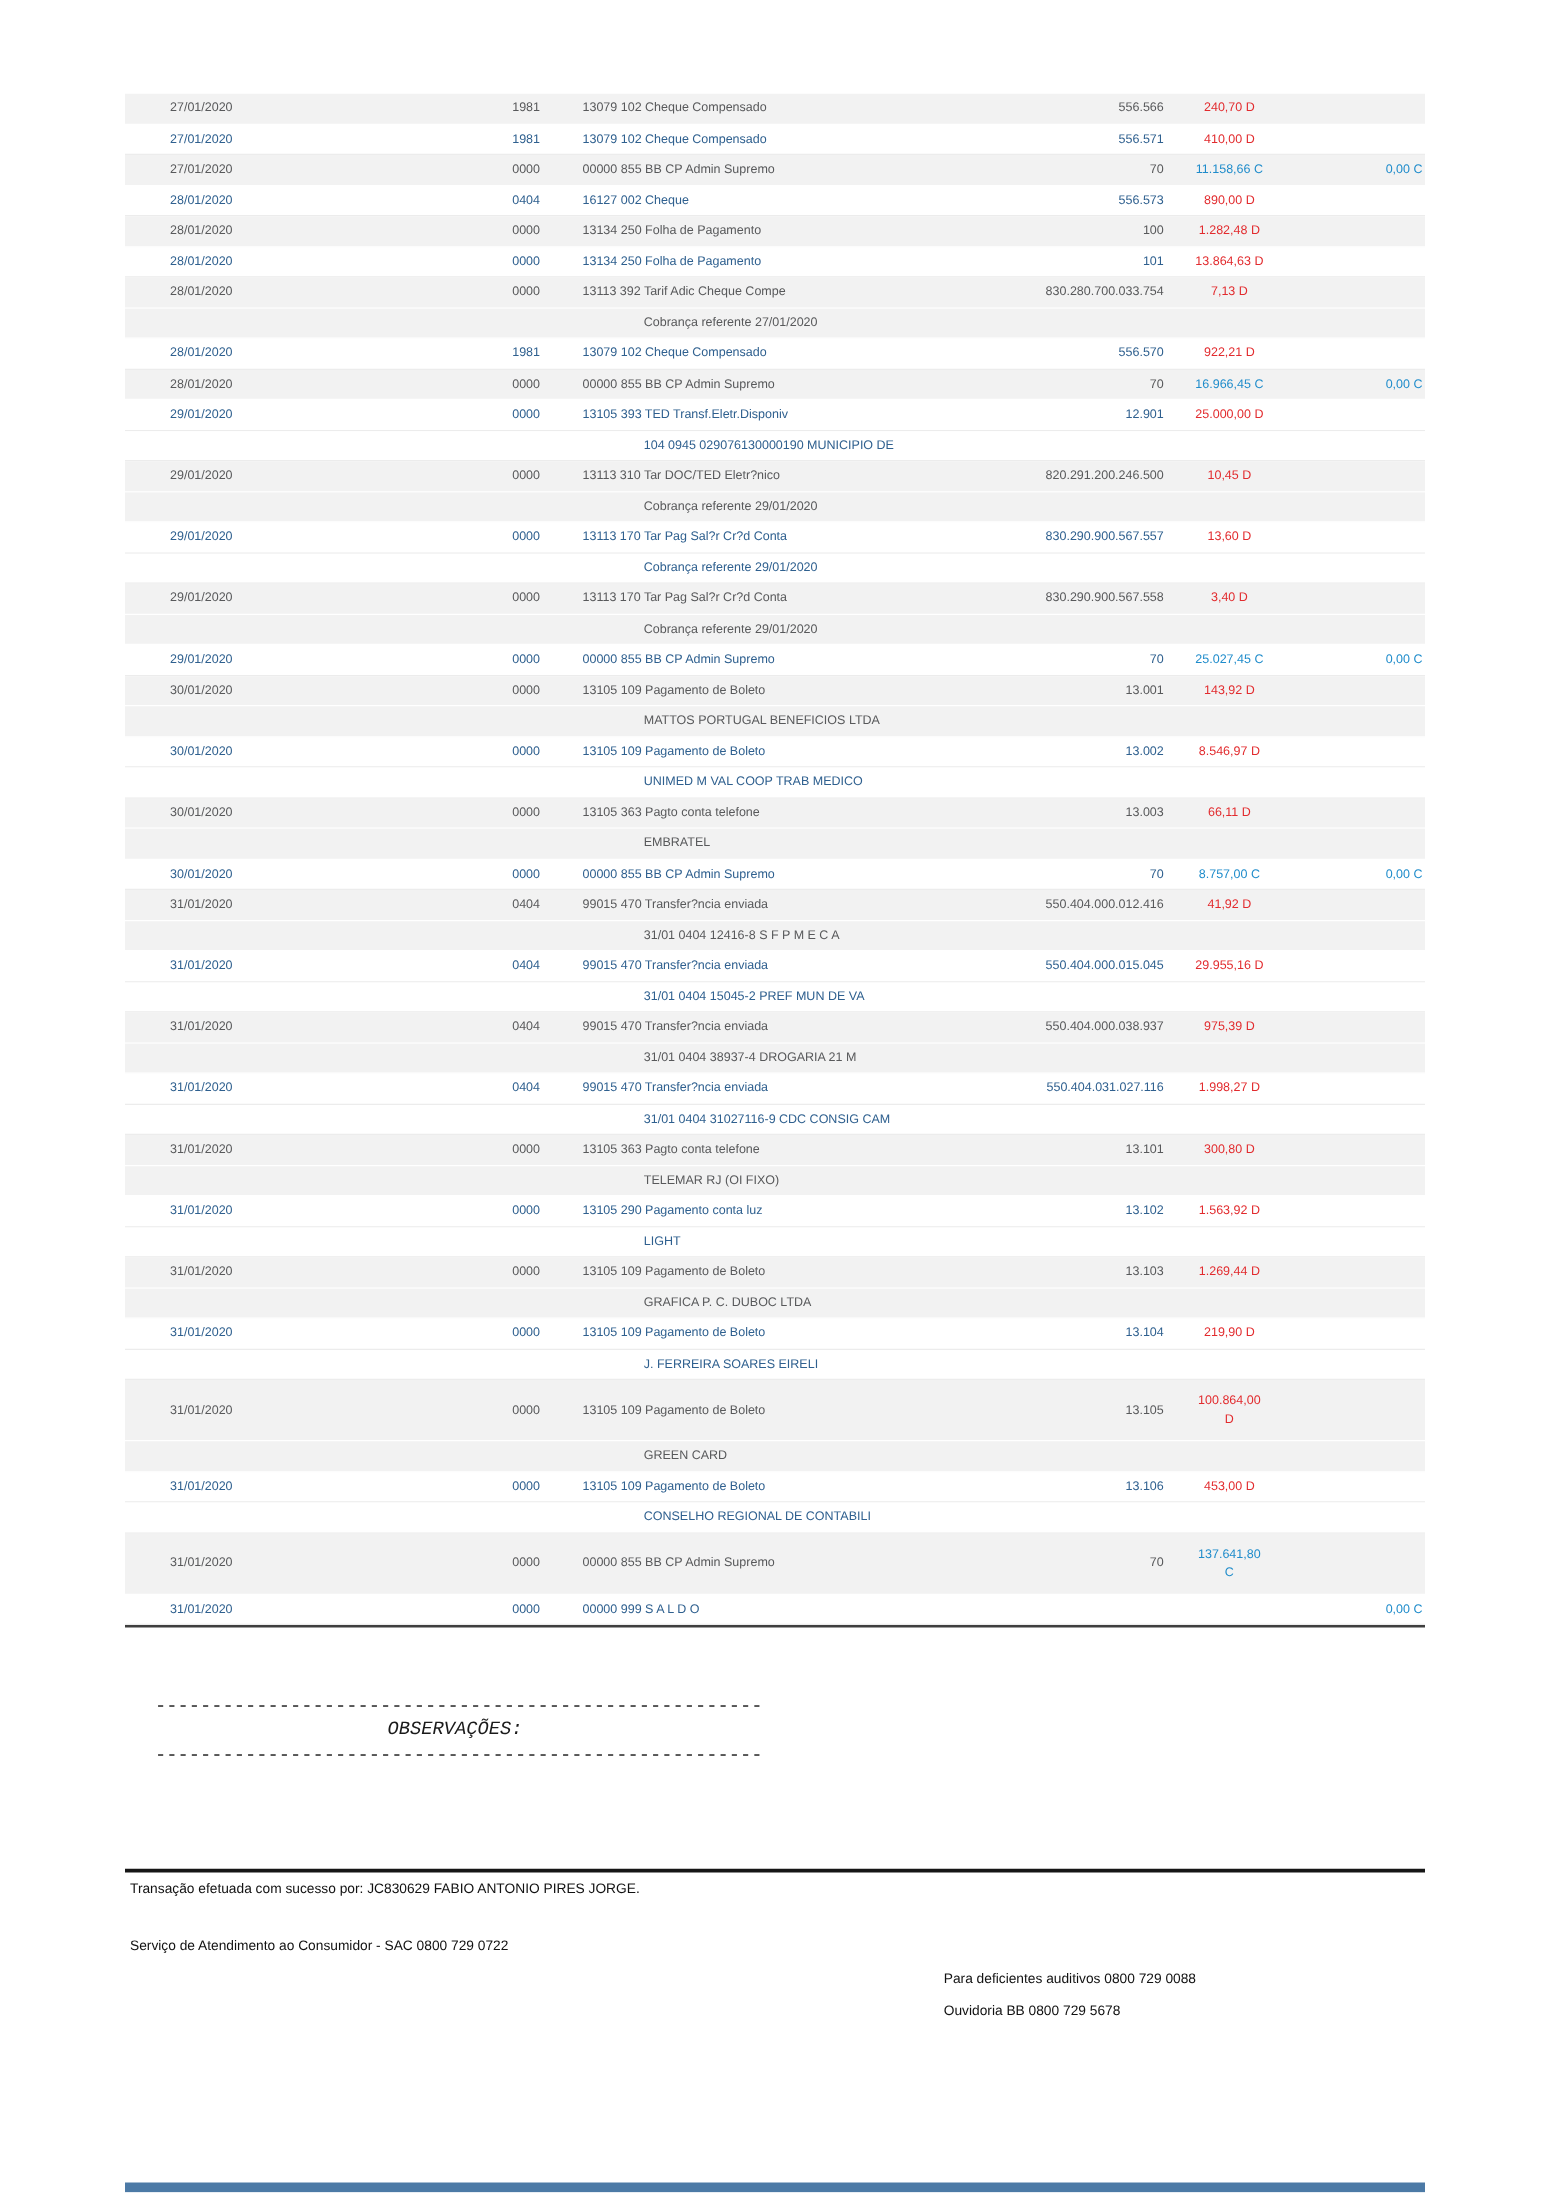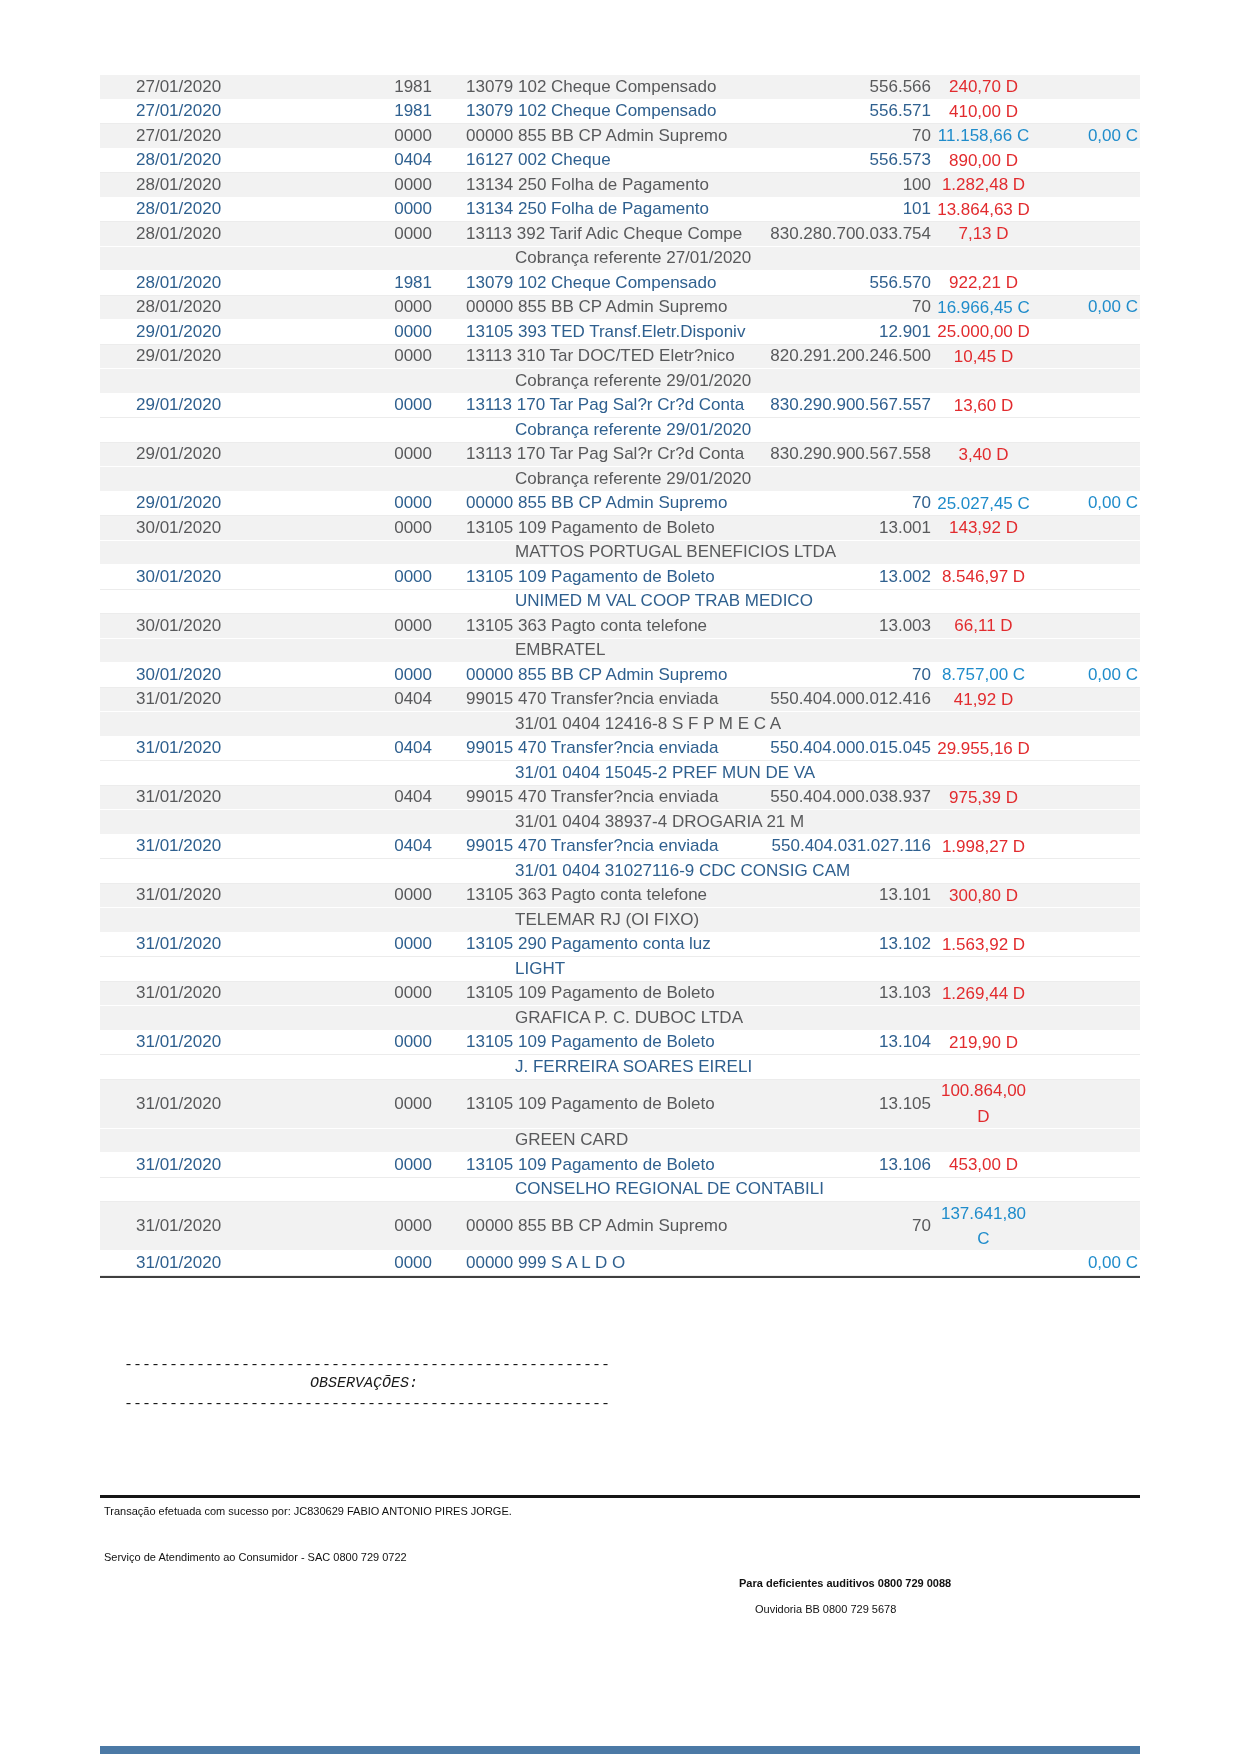--- a/index.html
+++ b/index.html
@@ -13,21 +13,21 @@
     overflow:hidden;
   }
 
   
   .tbl {
     position:absolute; left:100px; top:75px; width:1040px;
     border-bottom:2px solid #3f3f3f;
   }
   .row {
     display:flex; align-items:center;
-    height:24.5px; font-size:17px;
+    height:24.5px; font-size:10px;
     white-space:nowrap;
   }
   .row.tall { height:49px; }
   .row.gray { background:var(--row-gray-bg,#f2f2f2); color:var(--text-gray,#58595b); border-bottom:1px solid #ffffff; }
   .row.blue { background:#ffffff; color:var(--text-blue,#2f608f); border-bottom:1px solid #ececec; }
   .c-date   { width:200px; padding-left:36px; }
   .c-branch { width:132px; text-align:right; }
   .c-spacer { width:34px; }
   .c-desc   { width:280px; }
   .c-doc    { width:185px; text-align:right; }
@@ -46,21 +46,21 @@
   .obs-dash1 { left:124px; top:1357px; }
   .obs-label { left:310px; top:1375px;font-style:italic; }
   .obs-dash2 { left:124px; top:1396px; }
 
   
   .footer-rule { position:absolute; left:100px; top:1495px; width:1040px; height:3px; background:#161616; }
   .ft { position:absolute; font-size:11px; color:#111111; }
   .ft-transaction { left:104px; top:1505px; }
   .ft-sac        { left:104px; top:1551px; }
   .ft-ouvidoria  { left:755px; top:1603px; }
-  .ft-deaf       { left:739px; top:1577px;font-weight:bold; }
+  .ft-deaf       { left:755px; top:1577px; }
 
   
   .bottom-bar { position:absolute; left:100px; top:1746px; width:1040px; height:8px; background:var(--bar-blue,#4c7aa6); }
 </style>
 </head>
 <body>
 
 <div class="page">
 
   <div class="tbl">
@@ -149,20 +149,23 @@
         <div class="c-bal credit">0,00 C</div>
       </div>
       <div class="row blue">
         <div class="c-date">29/01/2020</div>
         <div class="c-branch">0000</div>
         <div class="c-spacer"></div>
         <div class="c-desc">13105 393 TED Transf.Eletr.Disponiv</div>
         <div class="c-doc">12.901</div>
         <div class="c-val debit">25.000,00 D</div>
         <div class="c-bal credit"></div>
+      </div>
+      <div class="row blue">
+        <div class="cont-text">104 0945 029076130000190 MUNICIPIO DE</div>
       </div>
       <div class="row gray">
         <div class="c-date">29/01/2020</div>
         <div class="c-branch">0000</div>
         <div class="c-spacer"></div>
         <div class="c-desc">13113 310 Tar DOC/TED Eletr?nico</div>
         <div class="c-doc">820.291.200.246.500</div>
         <div class="c-val debit">10,45 D</div>
         <div class="c-bal credit"></div>
       </div>

